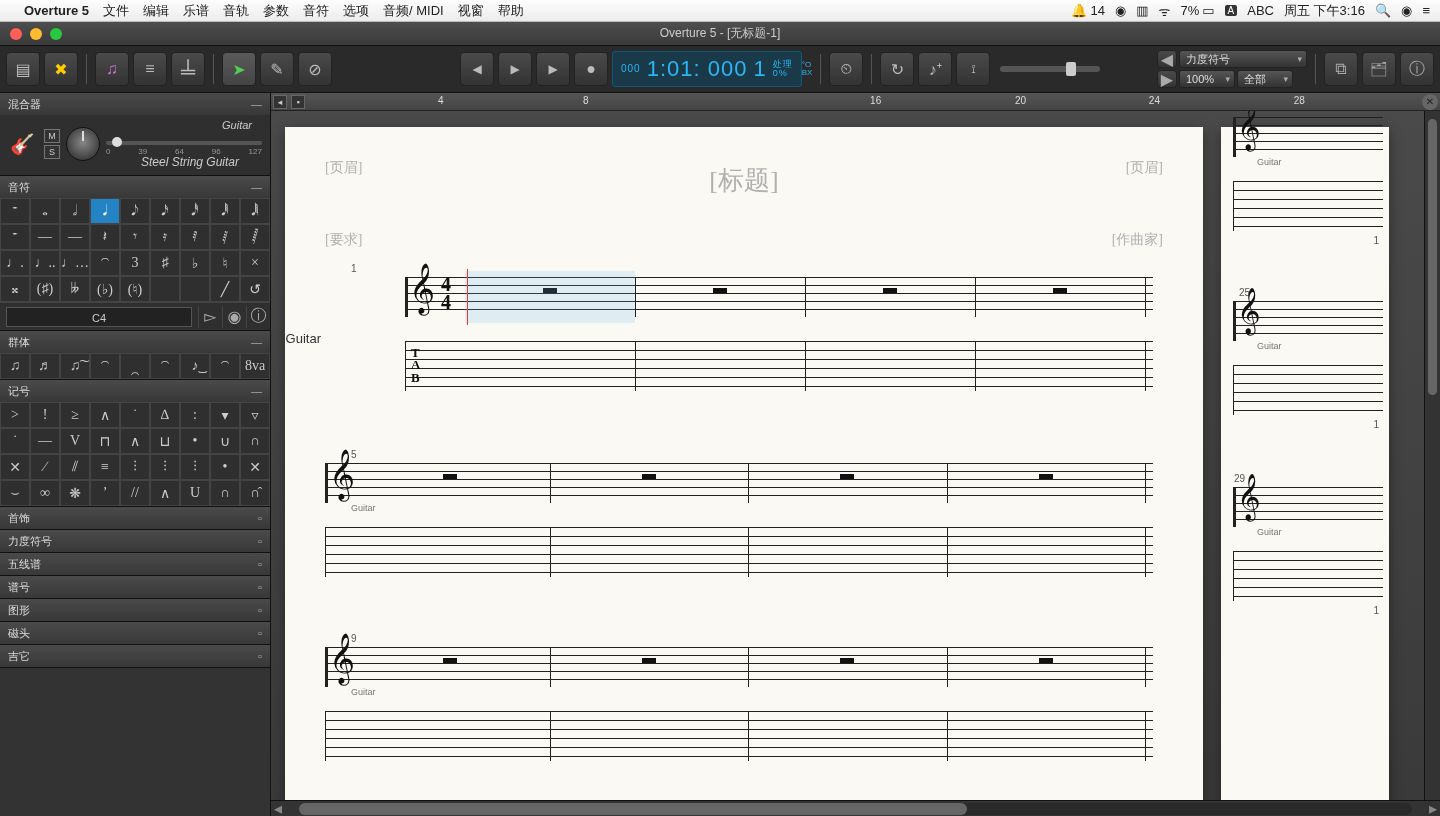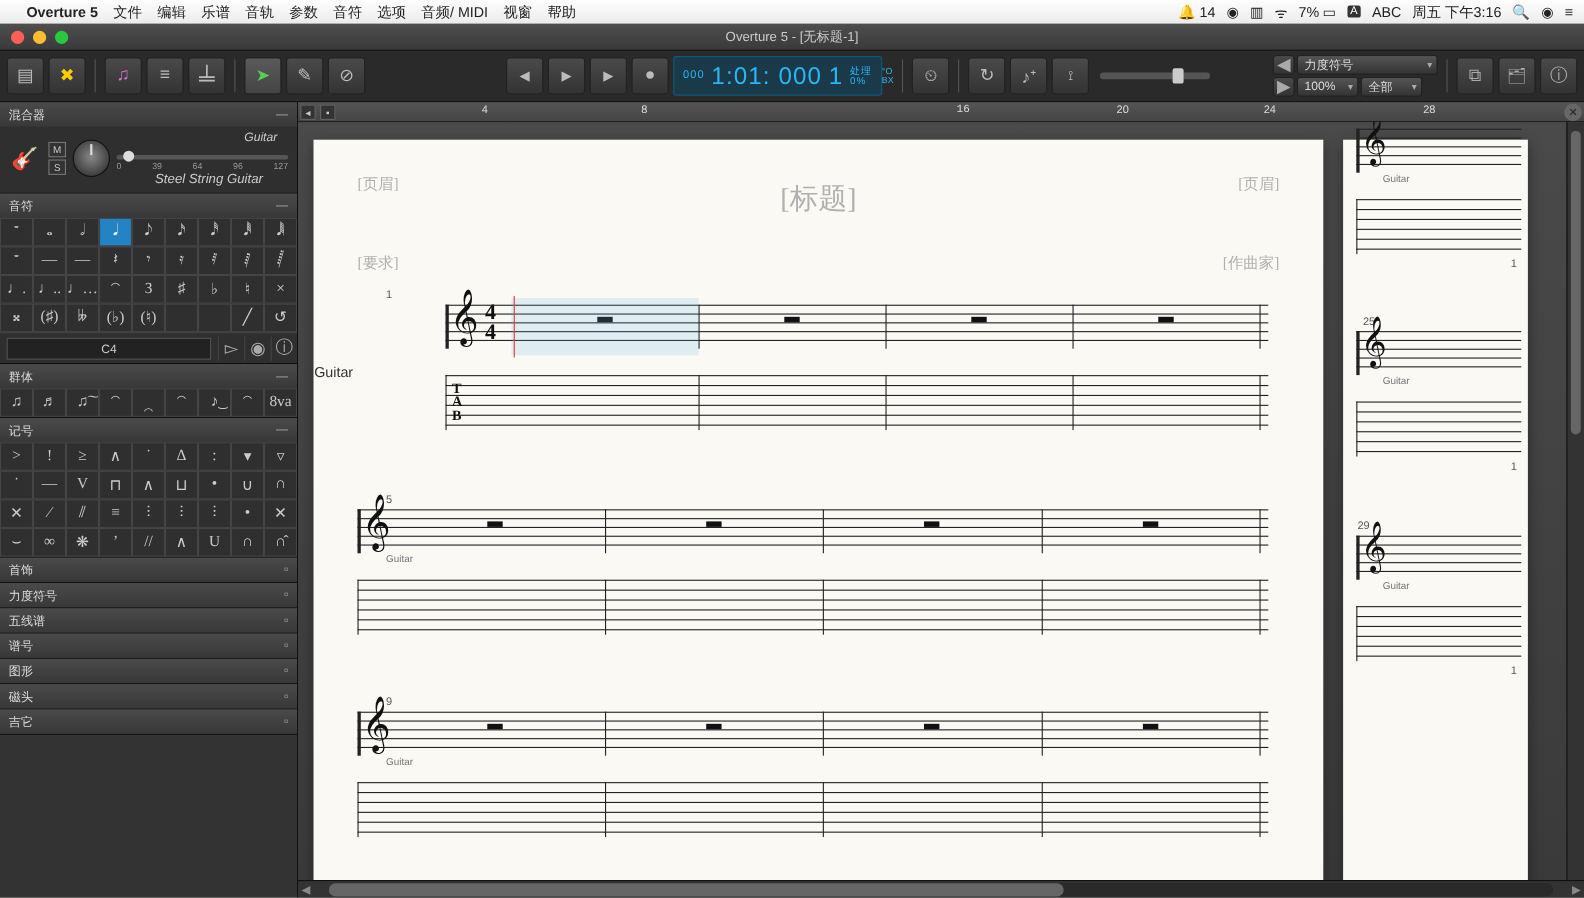--- a/index.html
+++ b/index.html
@@ -451,21 +451,21 @@
   </div>
 
   <div class="canvas-wrap">
     <div class="ruler">
       <div class="edge-btn">◂</div>
       <div class="edge-btn">▪</div>
       <div class="ticks" id="ruler-ticks">
           <span class="tick" style="left: 12%;">4</span>
           <span class="tick" style="left: 25%;">8</span>
           <span class="tick" style="left: 38%; margin-top: 40px;">12</span>
-          <span class="tick" style="left: 51%; font-family: Liberation Mono, monospace;">16</span>
+          <span class="tick" style="left: 51%;">16</span>
           <span class="tick" style="left: 64%;">20</span>
           <span class="tick" style="left: 76%;">24</span>
           <span class="tick" style="left: 89%;">28</span>
         </div>
       <div class="close">✕</div>
     </div>
 
     <div class="pages">
 
       <div class="page main-page">

